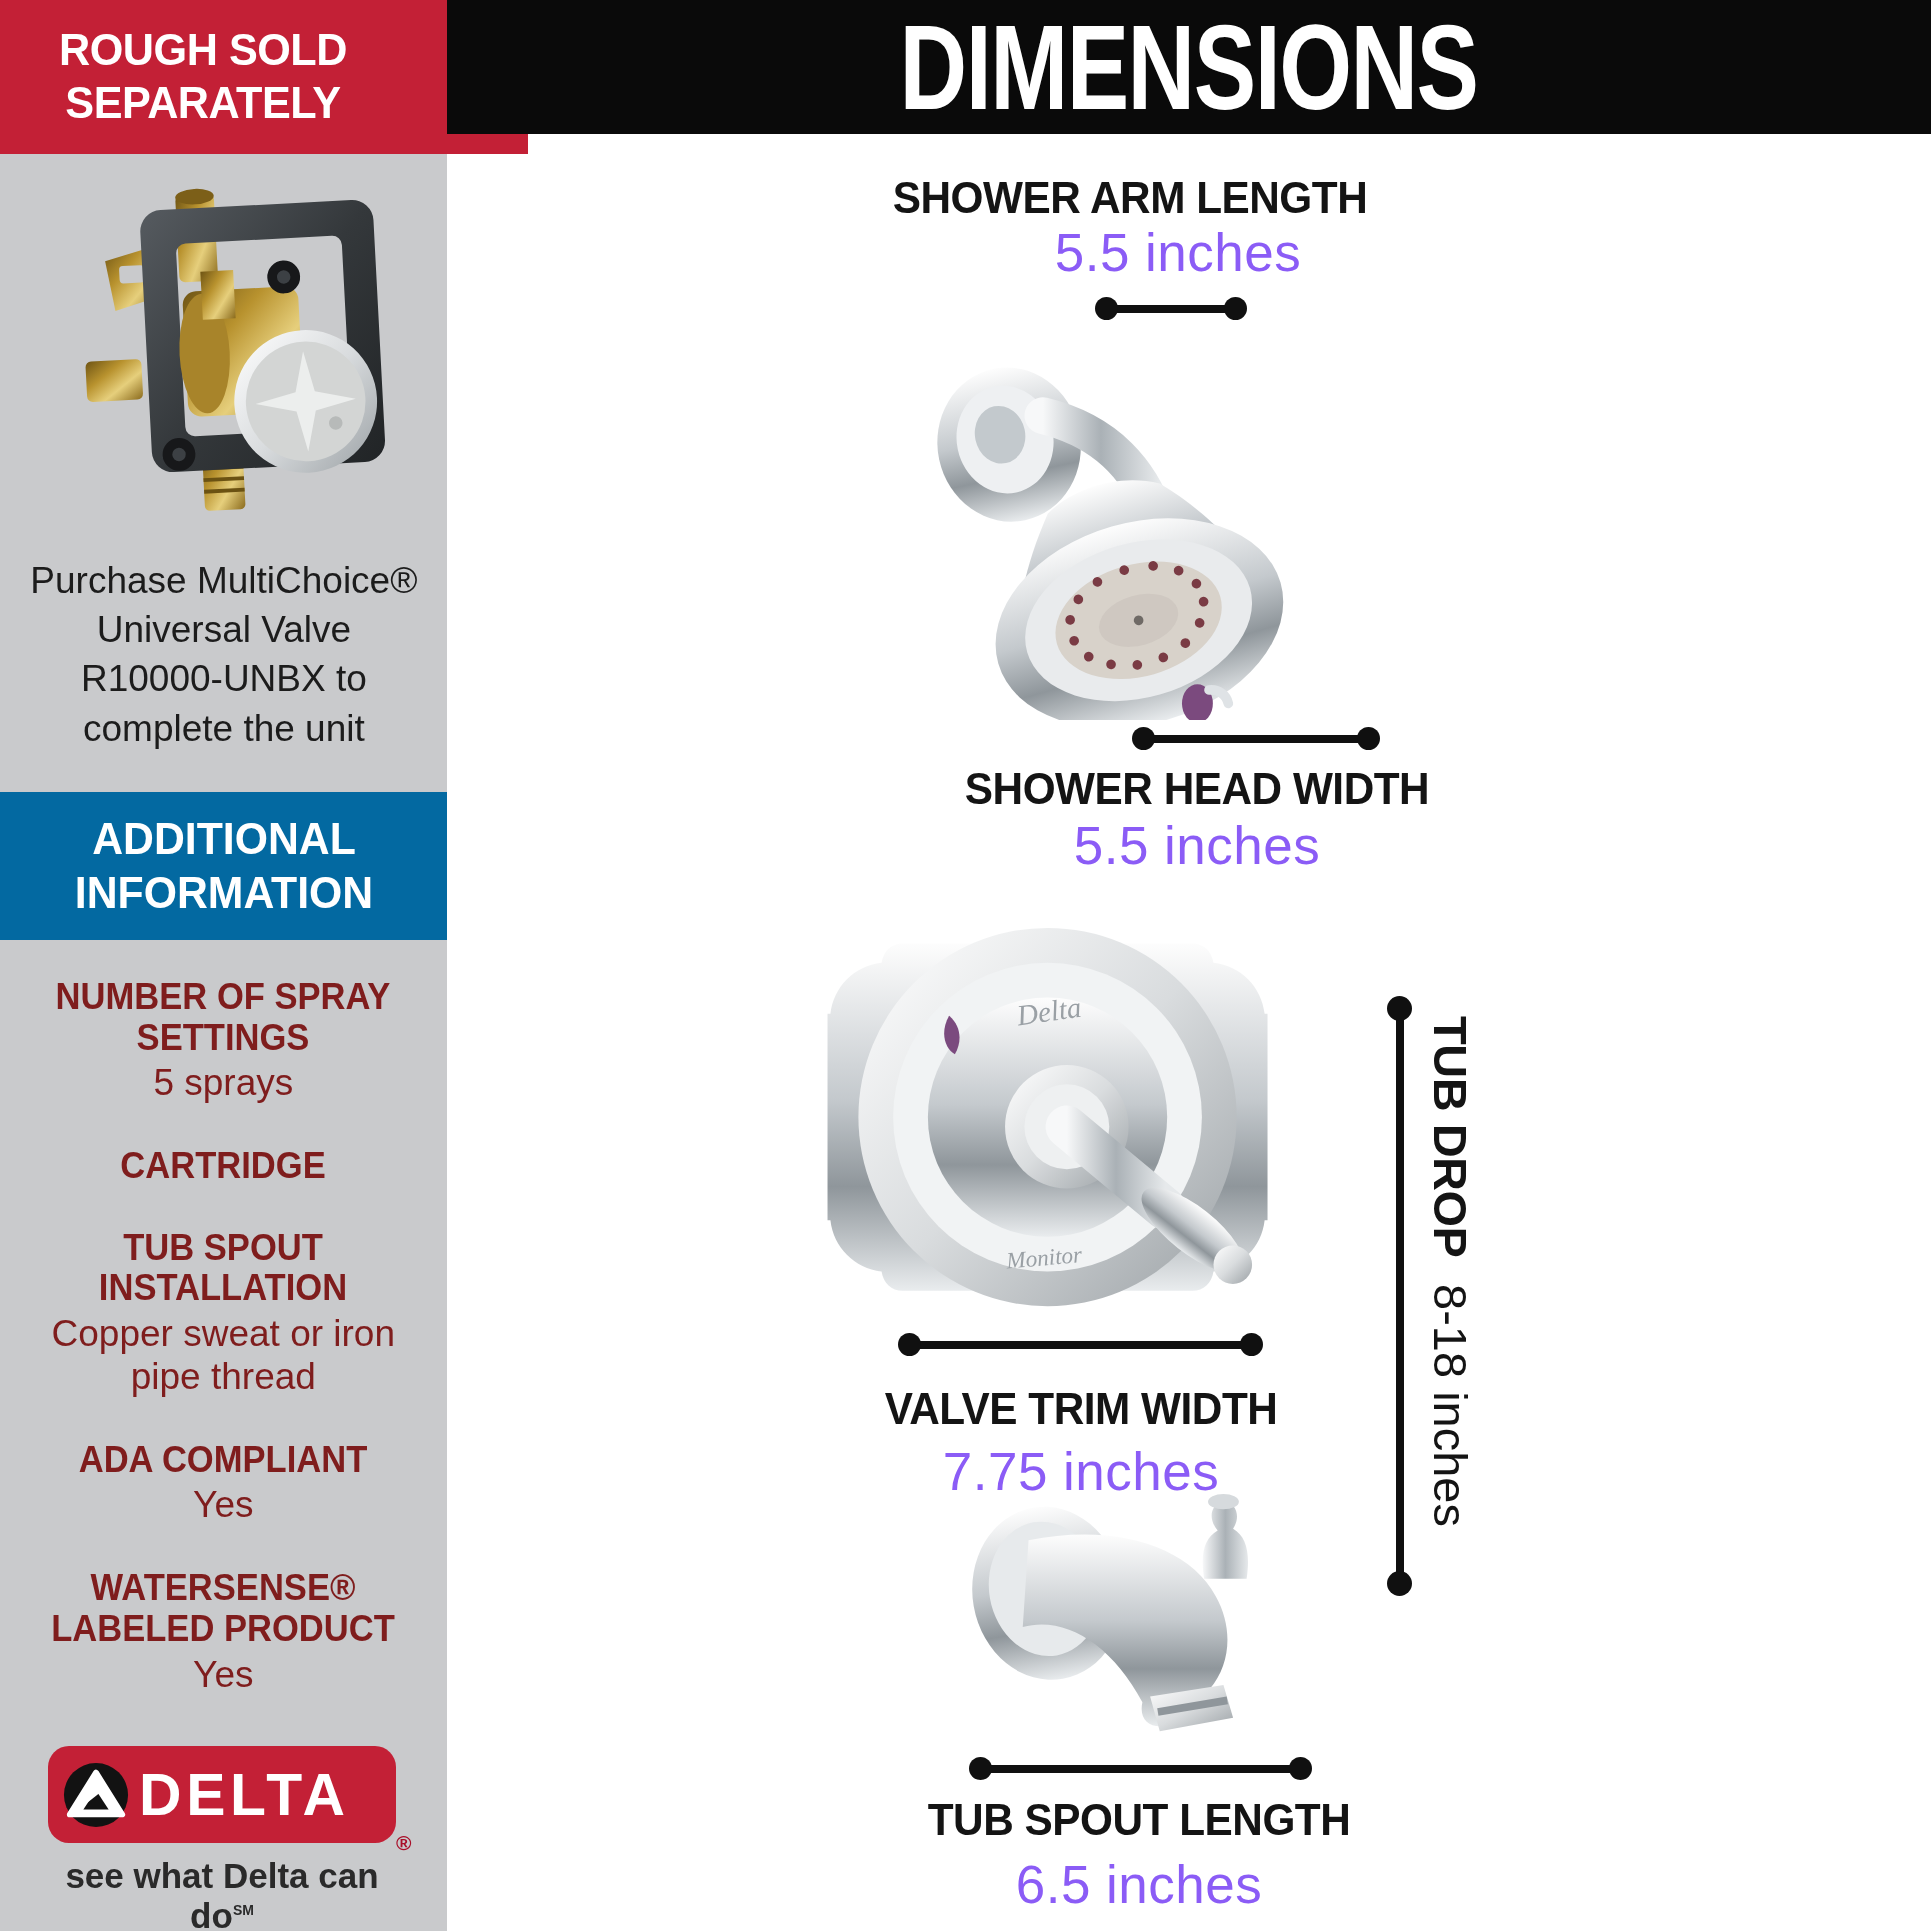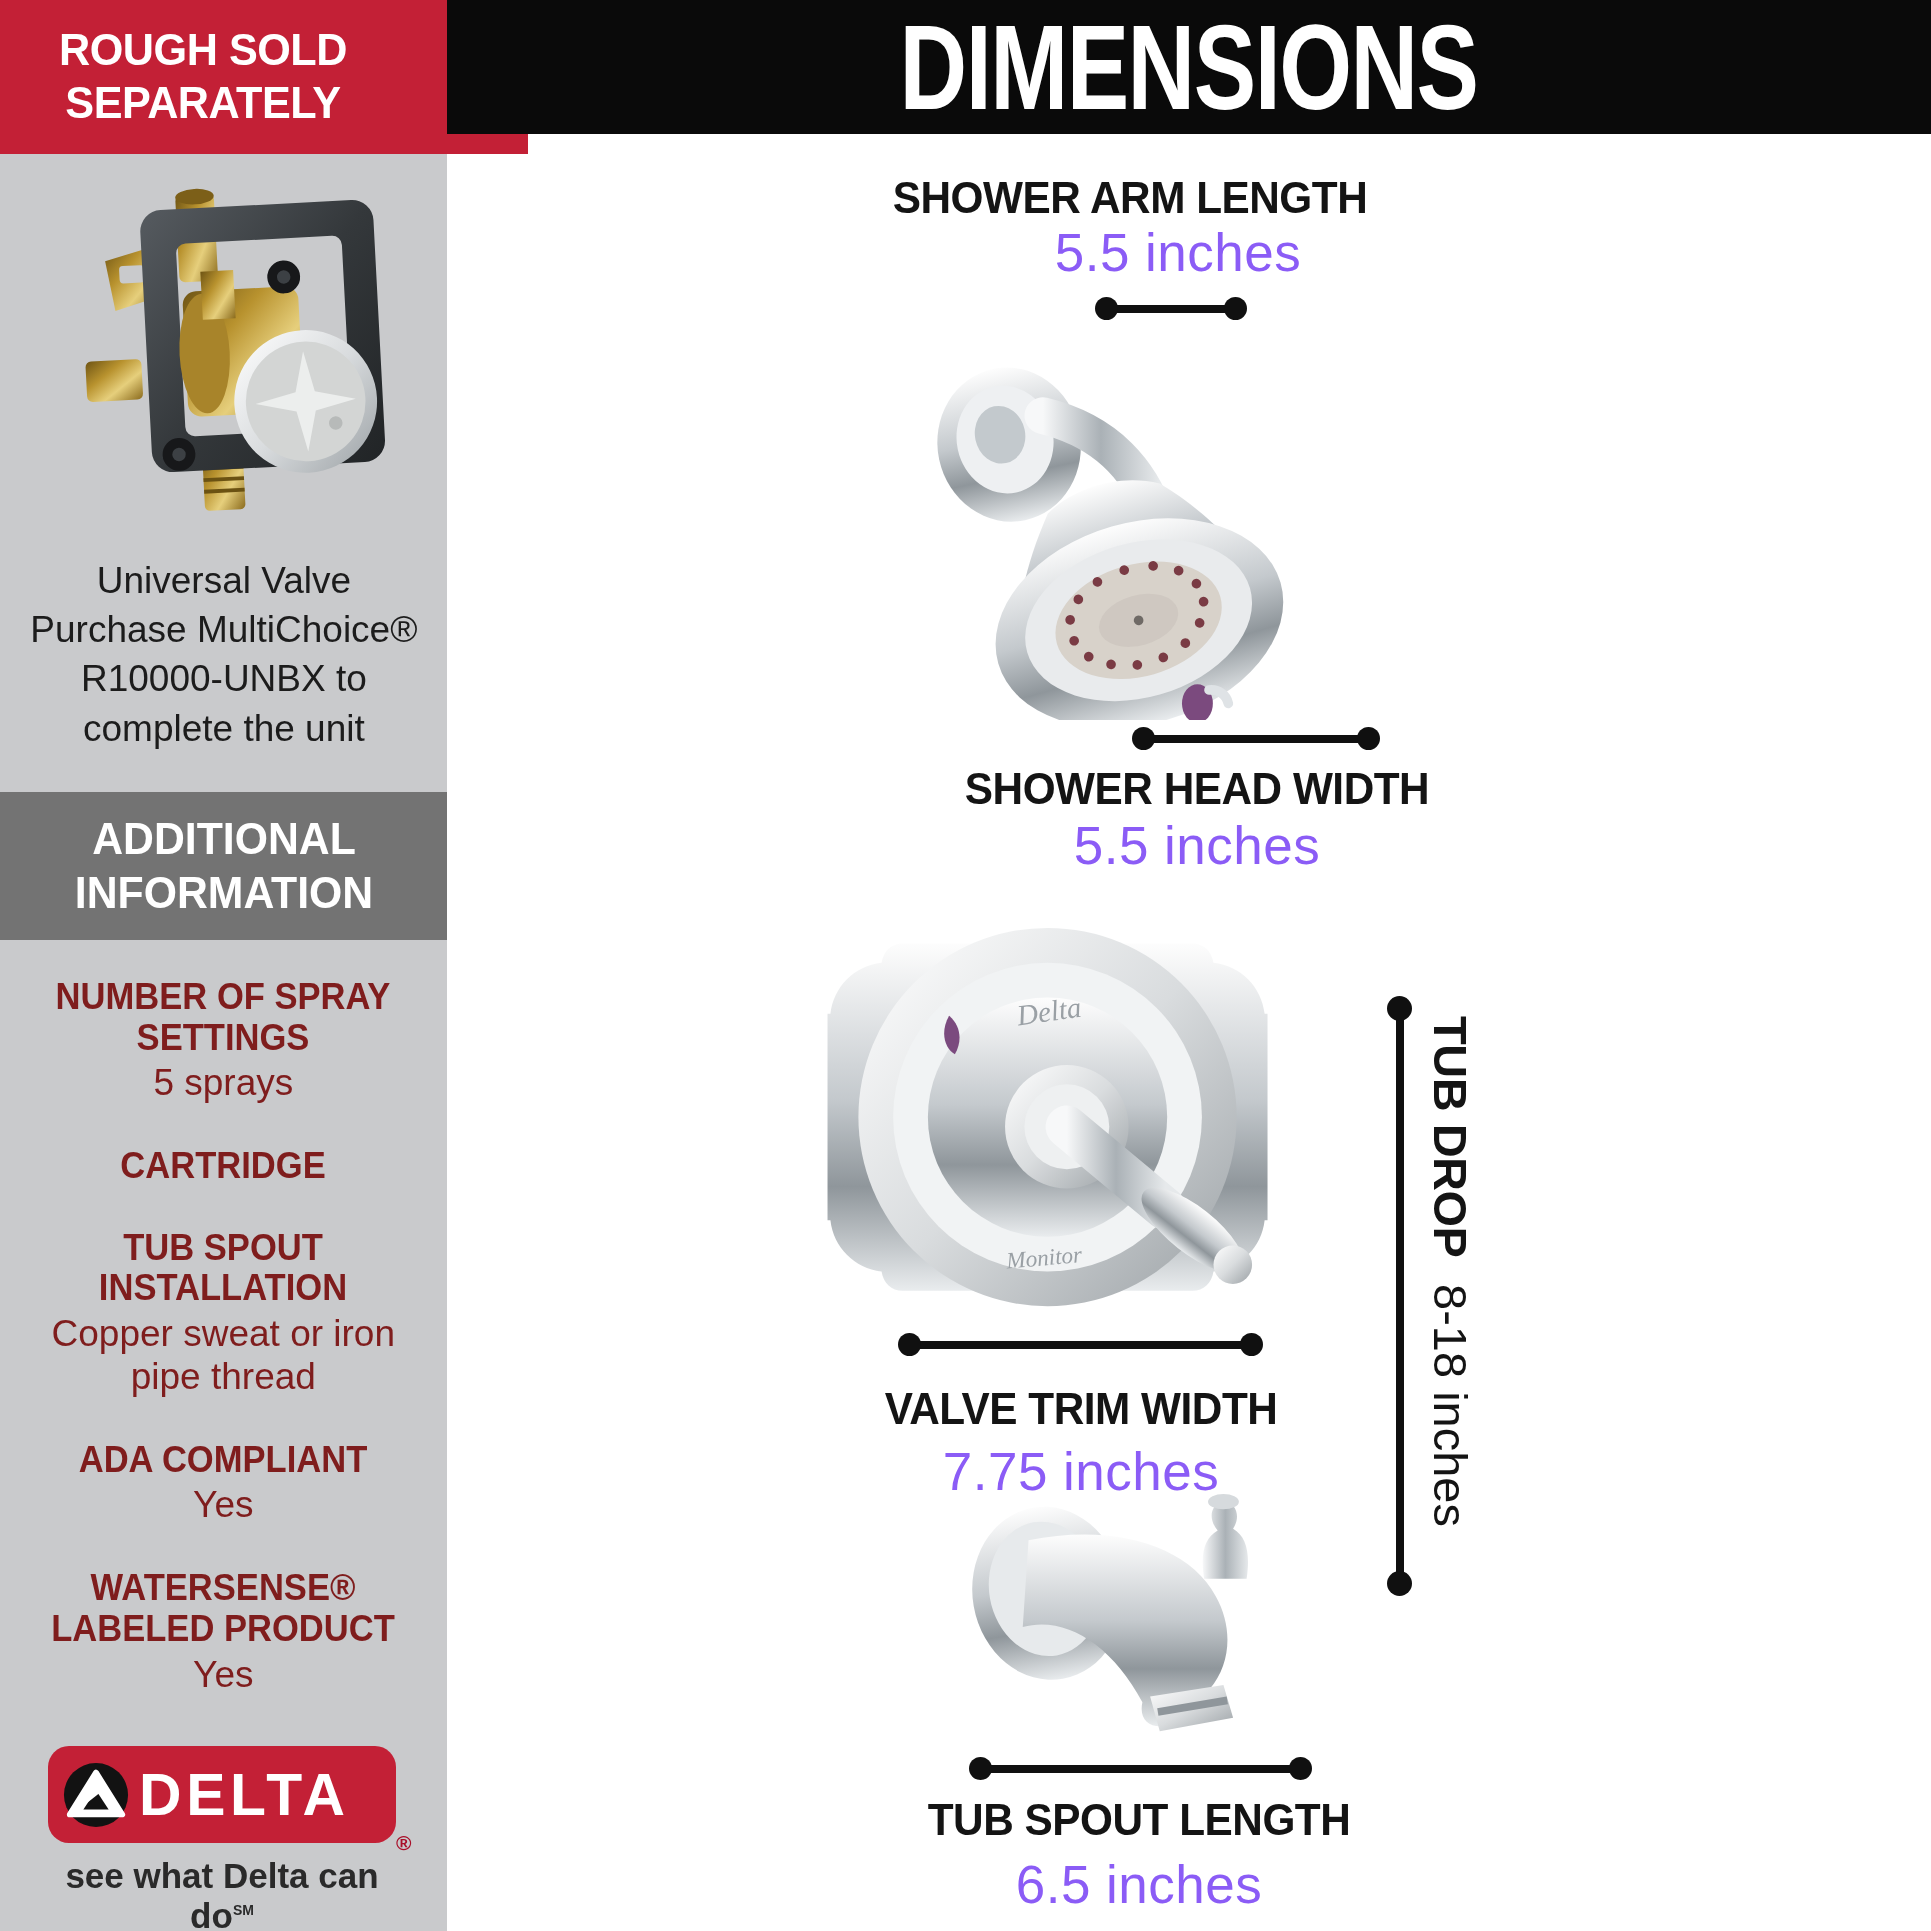--- a/index.html
+++ b/index.html
@@ -7,21 +7,21 @@
   #page { position:relative; width:1931px; height:1931px; background:#ffffff; overflow:hidden; }
 
   
   .sidebar-bg { position:absolute; left:0; top:0; width:447px; height:1931px; background:#c9cacc; }
   .banner { position:absolute; left:0; top:0; width:528px; height:154px; background:#c32036;
             display:flex; align-items:center; justify-content:flex-start; }
   .banner-text { color:#ffffff; font-weight:700; font-size:45px; line-height:1.17; text-align:center;
                  width:406px; transform:scaleX(0.96); transform-origin:center; letter-spacing:-0.5px; }
   .note { position:absolute; left:17.4px; top:556px; width:413px; text-align:center;
           font-size:37px; line-height:1.33; color:#1c1c1c; font-weight:400; }
-  .addl { position:absolute; left:0; top:792px; width:447px; height:148px; background:#737373;
+  .addl { position:absolute; left:0; top:792px; width:447px; height:148px; background:#0369a1;
           display:flex; align-items:center; justify-content:center; }
   .addl-text { color:#ffffff; font-weight:700; font-size:45px; line-height:1.2; text-align:center;
                width:406px; transform:scaleX(0.95); transform-origin:center; }
   .specs { position:absolute; left:19.3px; top:977px; width:408px; text-align:center; color:#7f1d1d; }
   .spec-block { margin-bottom:41px; }
   .spec-label { font-weight:700; font-size:36px; line-height:1.13; transform:scaleX(0.96); transform-origin:center; }
   .spec-value { font-weight:400; font-size:37px; line-height:1.16; margin-top:3.9px; }
 
   .delta-logo { position:absolute; left:48px; top:1746px; width:348px; height:97px; background:#c32036;
                 border-radius:21px; display:flex; align-items:center; padding:0 13.5px; box-sizing:border-box; }
@@ -133,22 +133,22 @@
       <g>
         <circle cx="252" cy="248" r="74" fill="url(#capRingG)"></circle>
         <circle cx="252" cy="248" r="62" fill="#d3d5d4"></circle>
         <path d="M252 196 l10 42 l42 10 l-42 10 l-10 42 l-10 -42 l-42 -10 l42 -10 Z" fill="#eceeed"></path>
         <circle cx="282" cy="272" r="7" fill="#b7bab9"></circle>
       </g>
     </g>
   </svg>
 
   <div class="note">
+    <div>Purchase MultiChoice®</div>
     <div>Universal Valve</div>
-    <div>Purchase MultiChoice®</div>
     <div>R10000-UNBX to</div>
     <div>complete the unit</div>
   </div>
 
   <div class="addl">
     <div class="addl-text">ADDITIONAL INFORMATION</div>
   </div>
 
   <div class="specs">
     <div class="spec-block">

